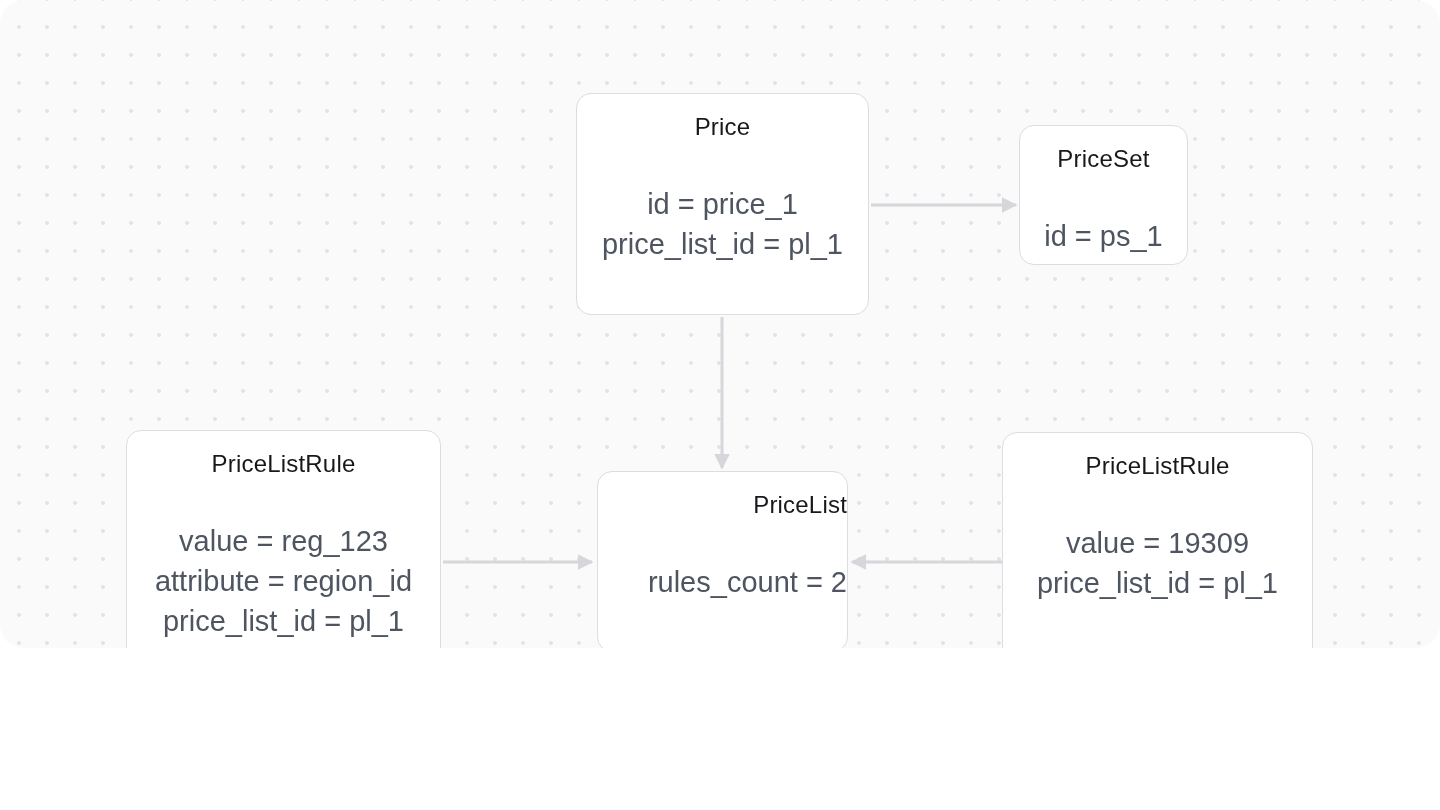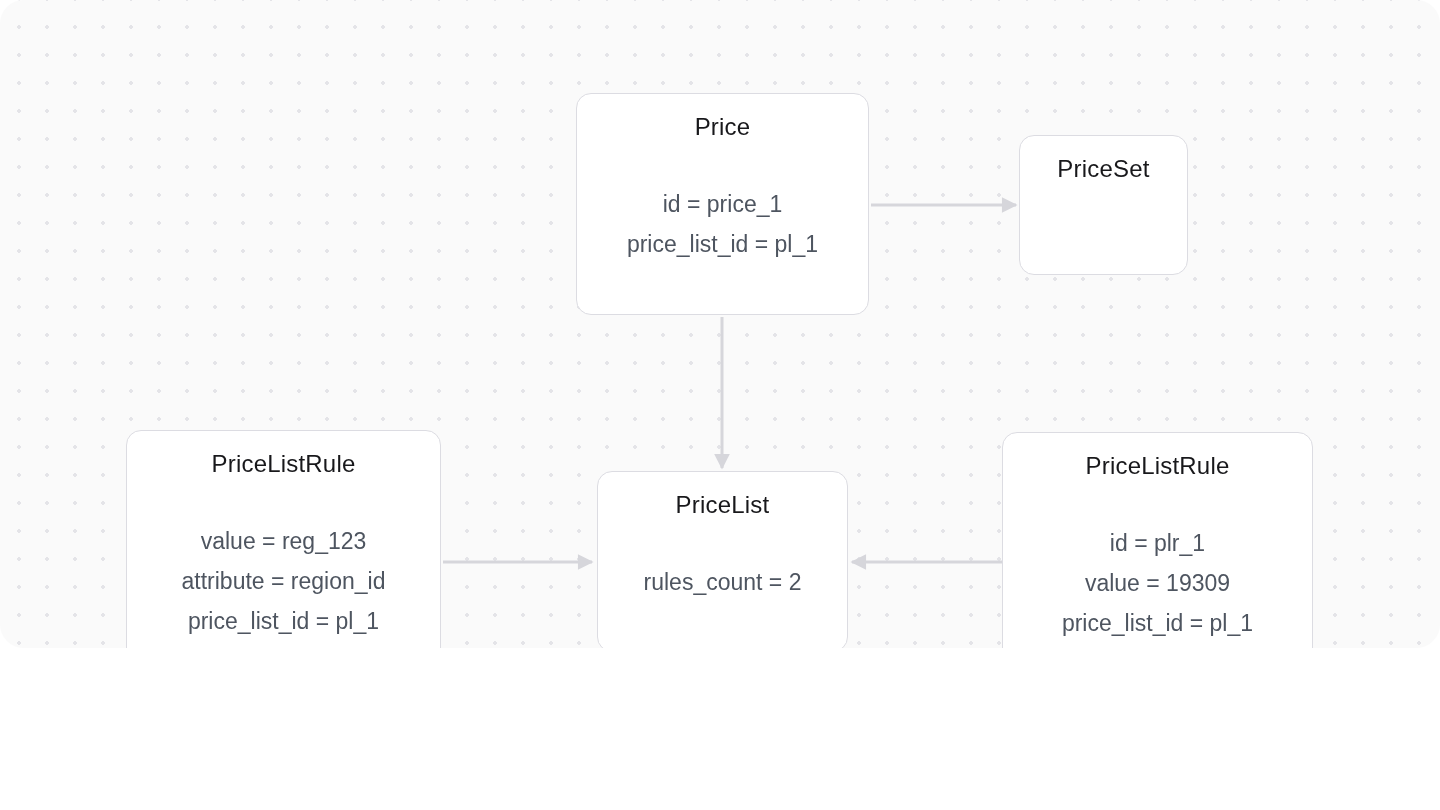--- a/index.html
+++ b/index.html
@@ -29,21 +29,21 @@
   }
   .node-title {
     font-size: 24px;
     font-weight: 500;
     line-height: 30px;
     color: #18181b;
     letter-spacing: 0.2px;
   }
   .node-fields { margin-top: 42px; }
   .node-field {
-    font-size: 23px;
+    font-size: 29px;
     font-weight: 400;
     line-height: 40px;
     color: #4e5560;
     white-space: nowrap;
   }
 
   svg.edges {
     position: absolute;
     left: 0; top: 0;
     width: 1440px; height: 810px;
@@ -62,44 +62,46 @@
 <div class="canvas">
 
   <div class="node" style="left:576px; top:93px; width:293px; height:222px;">
     <div class="node-title">Price</div>
     <div class="node-fields">
       <div class="node-field">id = price_1</div>
       <div class="node-field">price_list_id = pl_1</div>
     </div>
   </div>
 
-  <div class="node" style="left:1019px; top:135px; width:169px; height:140px;">
+  <div class="node" style="left:1019px; top:125px; width:169px; height:140px;">
     <div class="node-title">PriceSet</div>
+    <div class="node-fields">
+      <div class="node-field">id = ps_1</div>
+    </div>
   </div>
 
   <div class="node" style="left:126px; top:430px; width:315px; height:259px;">
     <div class="node-title">PriceListRule</div>
     <div class="node-fields">
       <div class="node-field">value = reg_123</div>
       <div class="node-field">attribute = region_id</div>
       <div class="node-field">price_list_id = pl_1</div>
     </div>
   </div>
 
-  <div class="node" style="left:597px; top:471px; width:251px; height:181px;">
+  <div class="node" style="left:597px; top:471px; width:251px; height:181px;text-align:right;">
     <div class="node-title">PriceList</div>
     <div class="node-fields">
       <div class="node-field">rules_count = 2</div>
     </div>
   </div>
 
   <div class="node" style="left:1002px; top:432px; width:311px; height:258px;">
     <div class="node-title">PriceListRule</div>
     <div class="node-fields">
-      <div class="node-field">id = plr_1</div>
       <div class="node-field">value = 19309</div>
       <div class="node-field">price_list_id = pl_1</div>
     </div>
   </div>
 
   <svg class="edges" viewBox="0 0 1440 810">
     <defs>
       <marker id="arrowhead" viewBox="0 0 10 10" refX="9" refY="5" markerWidth="6" markerHeight="5.2" orient="auto-start-reverse">
         <path d="M 0 0 L 10 5 L 0 10 z" fill="#d6d6db"></path>
       </marker>

